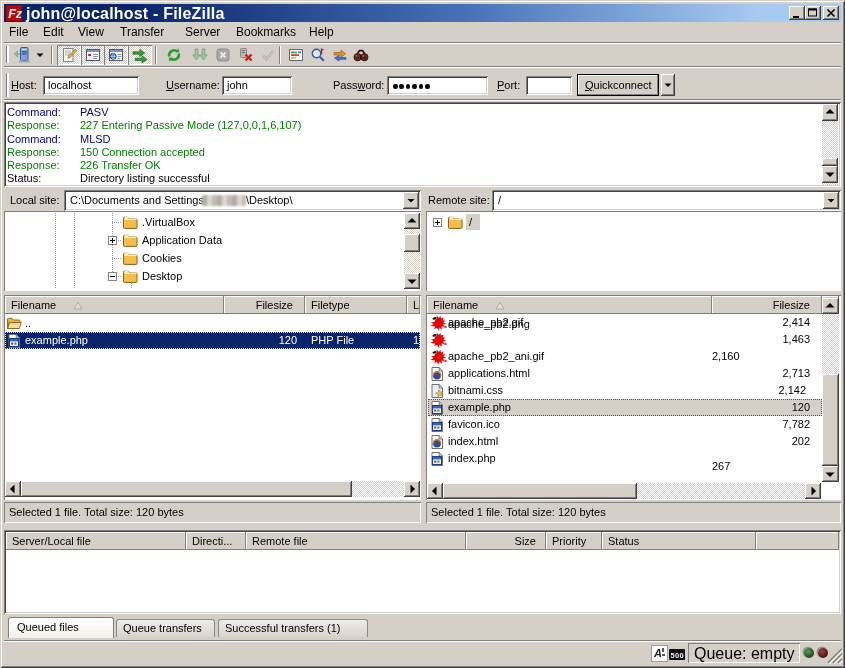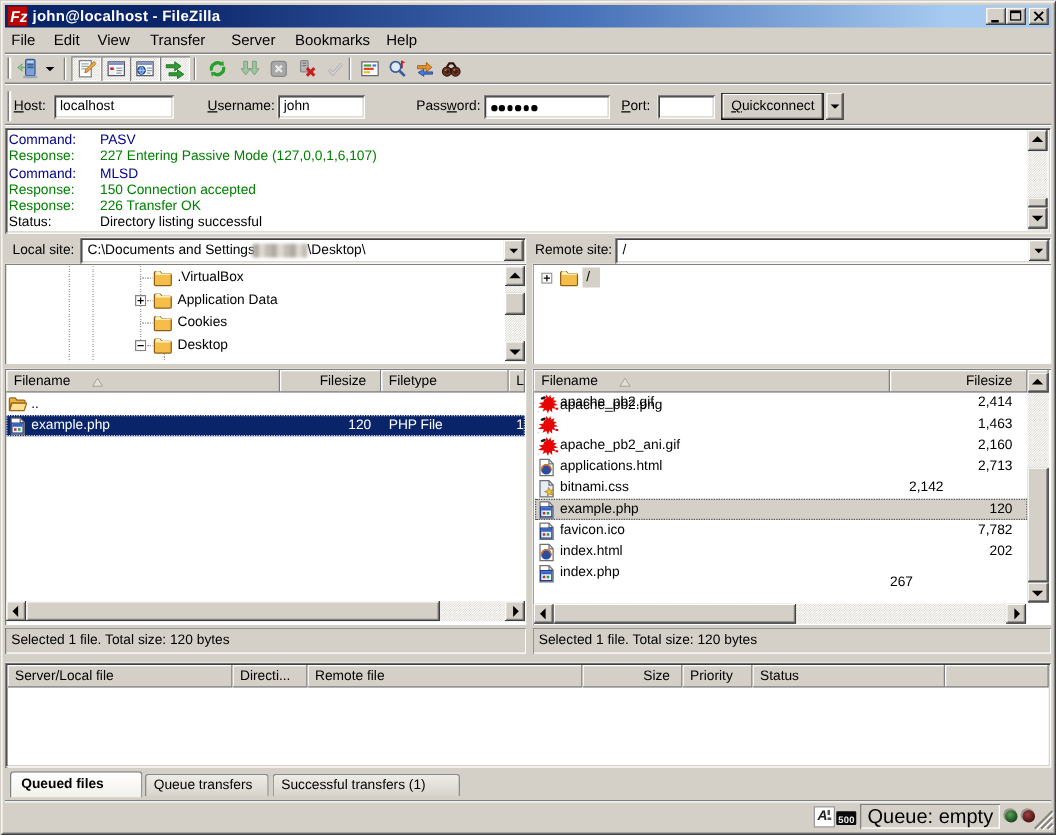--- a/index.html
+++ b/index.html
@@ -19,21 +19,21 @@
 </style></head><body>
 <div style="left:0px;top:0px;width:845px;height:668px;background:#D4D0C8;box-shadow:inset 1px 1px 0 #D4D0C8,inset -1px -1px 0 #404040,inset 2px 2px 0 #FFF,inset -2px -2px 0 #808080"></div>
 <div style="left:4px;top:4px;width:837px;height:18px;background:linear-gradient(90deg,#0A246A,#0A246A 15%,#4671B8 55%,#A6CAF0 90%)"></div>
 <div class="ic" style="left:6px;top:5px;width:36px;height:16px;">
     <svg width="16" height="16" viewBox="0 0 16 16">
       <rect x="0" y="0" width="16" height="16" fill="#BB0606"></rect>
       <rect x="0" y="0" width="16" height="16" fill="none" stroke="#8A0404" stroke-width="1"></rect>
       <text x="2.2" y="12.6" font-family="Liberation Sans" font-style="italic" font-weight="bold" font-size="12.5" fill="#FFF">Fz</text>
     </svg>
   </div>
-<div class="t" style="left:26px;top:7px;font-weight:bold;font-size:12px;color:#FFF;letter-spacing:0.2px">john@localhost - FileZilla</div>
+<div class="t" style="left:26px;top:7px;font-weight:bold;font-size:16px;color:#FFF;letter-spacing:0.2px">john@localhost - FileZilla</div>
 <div class="r ic" style="left:789px;top:6px;width:16px;height:14px;">
     <svg width="16" height="14" viewBox="0 0 16 14">
       <rect x="4" y="10" width="6" height="2" fill="#000"></rect>
     </svg>
   </div>
 <div class="r ic" style="left:805px;top:6px;width:16px;height:14px;">
     <svg width="16" height="14" viewBox="0 0 16 14">
       <rect x="3.5" y="3" width="8" height="7" fill="none" stroke="#000" stroke-width="1"></rect>
       <rect x="3.5" y="2.5" width="8" height="2" fill="#000"></rect>
     </svg>
@@ -403,41 +403,41 @@
 <div class="t" style="left:712px;top:333px;width:98px;text-align:right">1,463</div>
 <div class="ic" style="left:429px;top:349px;width:16px;height:16px;">
     <svg width="18" height="18" viewBox="0 0 18 18">
       <path d="M6.2 4.6 L8 3.8 7.6 0.6 10 3 11.2 0.8 12 3.6 14.6 2.6 13.6 5.2 16.4 5.6 14.2 7.4 17.4 9 14 9.6 15.6 12 12.6 11.6 12.8 15 10.4 12.6 9.4 15.8 8 12.8 5 14.2 6.2 11.4 1.4 11 4.6 9 2 7.4 5.6 6.8z" fill="#E60404"></path>
       <ellipse cx="5.6" cy="3.4" rx="2.2" ry="1.1" fill="#1A1A1A" transform="rotate(-18 5.6 3.4)"></ellipse>
       <rect x="15.4" y="11.2" width="2.2" height="1.6" fill="#E60404"></rect>
       <rect x="1" y="13.6" width="1.4" height="1.2" fill="#DDD"></rect>
     </svg>
   </div>
 <div class="t" style="left:448px;top:350px;">apache_pb2_ani.gif</div>
-<div class="t" style="left:712px;top:350px;width:98px;text-align:right">2,160</div>
+<div class="t" style="left:712px;top:350px;width:98px;">2,160</div>
 <div class="ic" style="left:429px;top:366px;width:16px;height:16px;">
     <svg width="16" height="16" viewBox="0 0 16 16">
       <path d="M3 1.5 h7.2 L13.5 5 v9.5 H3 z" fill="#FFF" stroke="#707070"></path>
       <path d="M10.2 1.5 V5 h3.3" fill="none" stroke="#707070"></path>
       <circle cx="8" cy="9.4" r="4.2" fill="#2B4DA0"></circle>
       <path d="M8 5.2 a4.2 4.2 0 0 1 4.2 4.2 a4.5 4.5 0 0 1 -1.4 3.1 a3.6 3.6 0 0 0 .1-4.4 a4 4 0 0 0 -4.9-1.2 a3.2 3.2 0 0 1 -2.1 2.4 a4.2 4.2 0 0 1 4.1-4.1z" fill="#E87117"></path>
       <path d="M3.9 8.2 a4.3 4.3 0 0 0 1.3 4.6 a3.6 3.6 0 0 1 -.2-4.4z" fill="#E87117"></path>
     </svg>
   </div>
 <div class="t" style="left:448px;top:367px;">applications.html</div>
 <div class="t" style="left:712px;top:367px;width:98px;text-align:right">2,713</div>
 <div class="ic" style="left:429px;top:383px;width:16px;height:16px;">
     <svg width="16" height="16" viewBox="0 0 16 16">
       <path d="M3 1.5 h7.2 L13.5 5 v9.5 H3 z" fill="#E4EDFA" stroke="#707070"></path>
       <path d="M10.2 1.5 V5 h3.3" fill="none" stroke="#707070"></path>
       <path d="M9.8 6.8 l1.4 2.4 2.7-.5 -1.9 2 1.4 2.4 -2.6-1 -1.9 2 .3-2.8 -2.6-1.1 2.7-.6z" fill="#F5C33B" stroke="#A87A10" stroke-width="0.6"></path>
     </svg>
   </div>
 <div class="t" style="left:448px;top:384px;">bitnami.css</div>
-<div class="t" style="left:692px;top:384px;width:98px;text-align:center">2,142</div>
+<div class="t" style="left:708px;top:384px;width:98px;text-align:right">2,142</div>
 <div style="left:428px;top:399px;width:394px;height:17px;background:#D4D0C8;outline:1px dotted #555;outline-offset:-1px"></div>
 <div class="ic" style="left:429px;top:400px;width:16px;height:16px;">
     <svg width="16" height="16" viewBox="0 0 16 16">
       <path d="M3 1.5 h7.2 L13.5 5 v9.5 H3 z" fill="#FFF" stroke="#707070"></path>
       <path d="M10.2 1.5 V5 h3.3" fill="none" stroke="#707070"></path>
       <rect x="3.5" y="5.5" width="9" height="8" fill="#E8EEF8" stroke="#1A3A8C"></rect>
       <rect x="4" y="6" width="8" height="2.4" fill="#3A62C4"></rect>
       <rect x="5.2" y="9.6" width="2" height="2" fill="#C03028"></rect>
       <rect x="8.4" y="9.6" width="2" height="2" fill="#2C9C3C"></rect>
     </svg>
@@ -515,21 +515,21 @@
 <div class="hc" style="left:246px;top:532px;width:220px;height:18px;"></div>
 <div class="t" style="left:252px;top:535px;">Remote file</div>
 <div class="hc" style="left:466px;top:532px;width:80px;height:18px;"></div>
 <div class="t" style="left:466px;top:535px;width:70px;text-align:right">Size</div>
 <div class="hc" style="left:546px;top:532px;width:56px;height:18px;"></div>
 <div class="t" style="left:552px;top:535px;">Priority</div>
 <div class="hc" style="left:602px;top:532px;width:154px;height:18px;"></div>
 <div class="t" style="left:608px;top:535px;">Status</div>
 <div class="hc" style="left:756px;top:532px;width:83px;height:18px;"></div>
 <div style="left:8px;top:617px;width:106px;height:21px;background:linear-gradient(#FFF,#F2F0EA);border:1px solid #808080;border-bottom:none;border-radius:3px 3px 0 0;box-shadow:inset 1px 1px 0 #FFF"></div>
-<div class="t" style="left:17px;top:621px;font-weight:bold">Queued files</div>
+<div class="t" style="left:17px;top:621px;font-weight:normal">Queued files</div>
 <div style="left:116px;top:619px;width:99px;height:18px;background:linear-gradient(#EEECE6,#D8D4CC);border:1px solid #8A8A8A;border-bottom:none;border-radius:3px 3px 0 0"></div>
 <div class="t" style="left:123px;top:622px;">Queue transfers</div>
 <div style="left:218px;top:619px;width:150px;height:18px;background:linear-gradient(#EEECE6,#D8D4CC);border:1px solid #8A8A8A;border-bottom:none;border-radius:3px 3px 0 0"></div>
 <div class="t" style="left:225px;top:622px;">Successful transfers (1)</div>
 <div style="left:4px;top:640px;width:837px;height:1px;background:#808080"></div>
 <div style="left:4px;top:641px;width:837px;height:1px;background:#FFF"></div>
 <div style="left:652px;top:646px;width:15px;height:15px;background:#FFF;box-shadow:0 0 0 1px #9A9A9A">
     <span style="position:absolute;left:2px;top:1px;font:italic bold 11px Liberation Sans;color:#202020">A</span>
     <span style="position:absolute;left:10px;top:2px;width:1.5px;height:4px;background:#555"></span>
     <span style="position:absolute;left:10px;top:8px;width:3px;height:1.5px;background:#555"></span>

